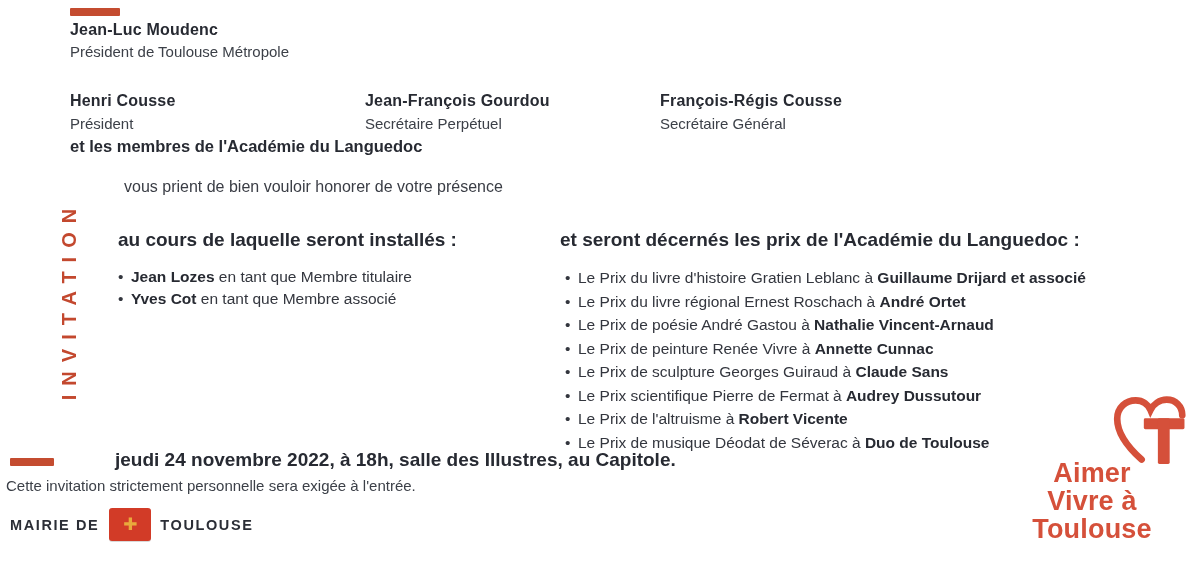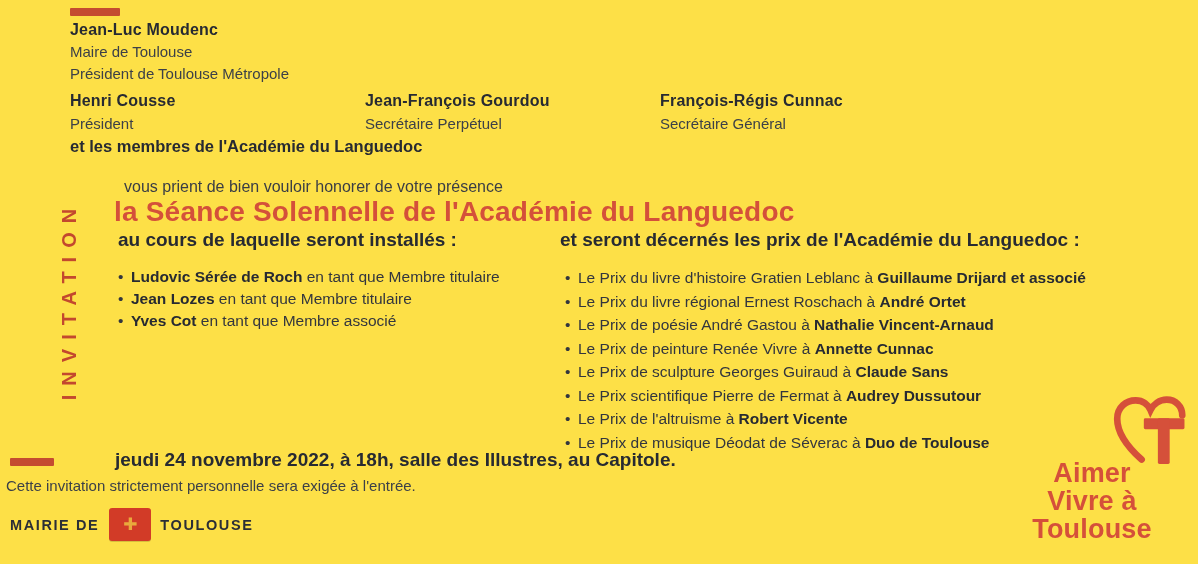--- a/index.html
+++ b/index.html
@@ -1,17 +1,17 @@
 <!DOCTYPE html>
 <html><head>
 <meta charset="utf-8">
 <style>
   html,body{margin:0;padding:0;background:#e8e8e8;}
   .page{
-    position:relative;width:1198px;height:564px;background:#fde047;overflow:hidden;
+    position:relative;width:1198px;height:564px;background:#ffffff;overflow:hidden;
     font-family:"Liberation Sans","DejaVu Sans",sans-serif;color:#2d3038;
   }
   .abs{position:absolute;}
   .bar{background:#c44c30;height:8px;border-radius:1px;}
   .top-bar{left:70px;top:8px;width:50px;}
   .bottom-bar{left:10px;top:458px;width:44px;}
   .name{font-weight:bold;font-size:16px;letter-spacing:.2px;color:#272a32;}
   .sub{font-size:15px;color:#3c4048;margin-top:4px;line-height:19px;}
   .mayor{left:70px;top:21px;}
   .mayor .sub{margin-top:3px;}
@@ -46,49 +46,46 @@
 </style>
 </head>
 <body>
 
 <div class="page">
 
   <div class="abs bar top-bar"></div>
 
   <div class="abs mayor">
     <div class="name">Jean-Luc Moudenc</div>
-    <div class="sub">Maire de Toulouse</div>
     <div class="sub">Président de Toulouse Métropole</div>
   </div>
 
   <div class="abs off-row" style="left:70px;">
     <div class="name">Henri Cousse</div>
     <div class="sub">Président</div>
   </div>
   <div class="abs off-row" style="left:365px;">
     <div class="name">Jean-François Gourdou</div>
     <div class="sub">Secrétaire Perpétuel</div>
   </div>
   <div class="abs off-row" style="left:660px;">
-    <div class="name">François-Régis Cunnac</div>
+    <div class="name">François-Régis Cousse</div>
     <div class="sub">Secrétaire Général</div>
   </div>
 
   <div class="abs members">et les membres de l'Académie du Languedoc</div>
 
   <div class="abs vertical-label">INVITATION</div>
 
   <div class="abs intro">vous prient de bien vouloir honorer de votre présence</div>
-  <div class="abs main-title">la Séance Solennelle de l'Académie du Languedoc</div>
 
   <div class="abs col-heading" style="left:118px;">au cours de laquelle seront installés :</div>
   <div class="abs col-heading" style="left:560px;">et seront décernés les prix de l'Académie du Languedoc :</div>
 
   <ul class="abs plain installed">
-      <li><span class="b">Ludovic Sérée de Roch</span><span> en tant que Membre titulaire</span></li>
       <li><span class="b">Jean Lozes</span><span> en tant que Membre titulaire</span></li>
       <li><span class="b">Yves Cot</span><span> en tant que Membre associé</span></li>
     </ul>
 
   <ul class="abs plain prizes">
       <li><span>Le Prix du livre d'histoire Gratien Leblanc à </span><span class="b">Guillaume Drijard et associé</span></li>
       <li><span>Le Prix du livre régional Ernest Roschach à </span><span class="b">André Ortet</span></li>
       <li><span>Le Prix de poésie André Gastou à </span><span class="b">Nathalie Vincent-Arnaud</span></li>
       <li><span>Le Prix de peinture Renée Vivre à </span><span class="b">Annette Cunnac</span></li>
       <li><span>Le Prix de sculpture Georges Guiraud à </span><span class="b">Claude Sans</span></li>

